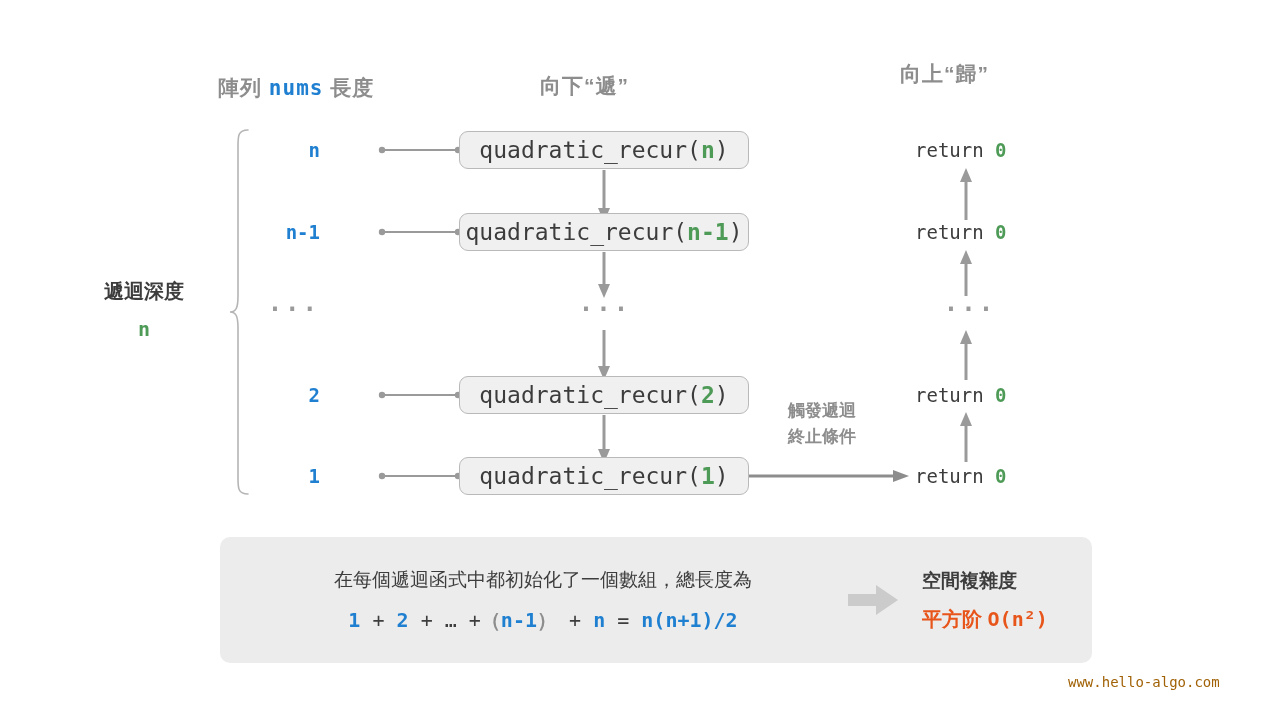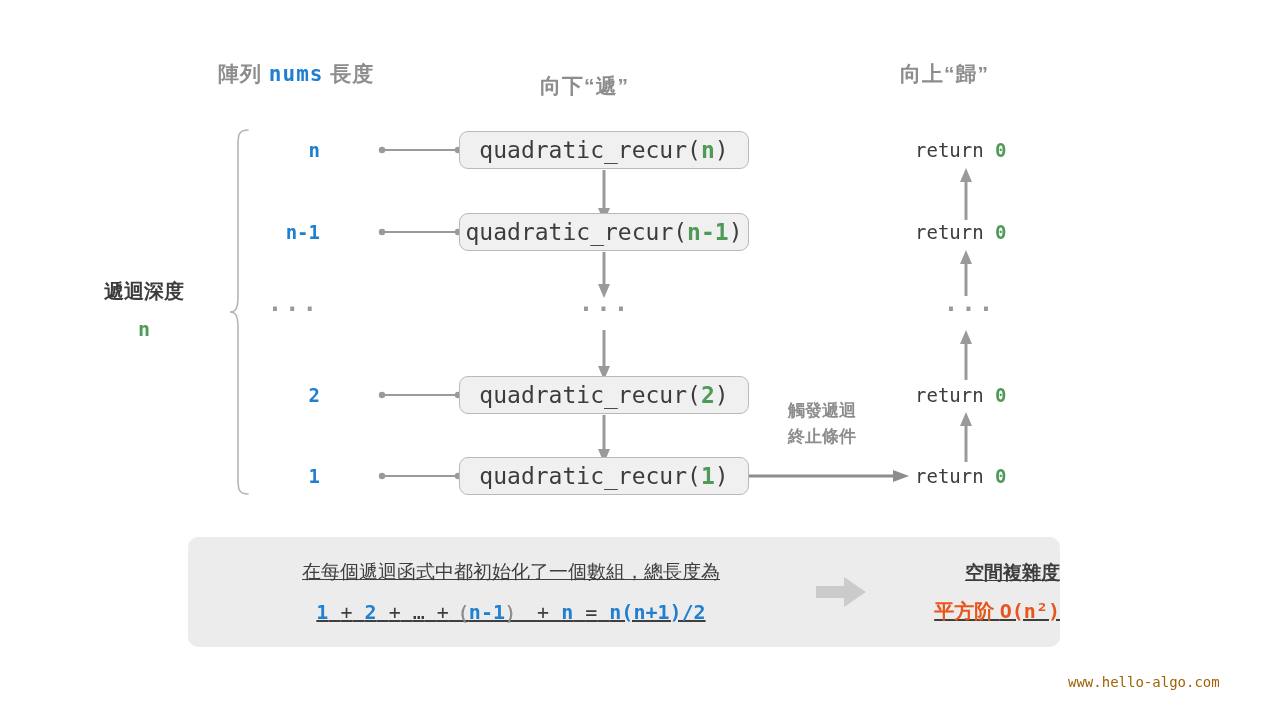--- a/index.html
+++ b/index.html
@@ -132,21 +132,22 @@
     white-space: nowrap;
   }
   .summary-line2 .paren { color: #8d8d8d; font-weight: bold; }
   .summary-line2 .op { color: #3d3d3d; font-weight: normal; }
   .summary-arrow {
     flex: 0 0 auto;
     margin: 0 22px 0 10px;
   }
   .summary-right {
     flex: 1 1 auto;
-    text-align: right;
+    text-align: left;
+    padding-right: 18px;
   }
   .complexity-title {
     font-size: 19px;
     font-weight: bold;
     color: #3d3d3d;
     white-space: nowrap;
   }
   .complexity-value {
     margin-top: 12px;
     font-size: 20px;
@@ -164,21 +165,21 @@
     white-space: nowrap;
   }
 
   svg { display: block; overflow: visible; }
 </style>
 </head>
 <body>
 
 <div class="stage">
 
-  <div class="abs col-header" style="left:218px; top:60px;">
+  <div class="abs col-header" style="left:218px; top:74px;">
     <span>陣列 </span><span class="accent-blue">nums</span><span> 長度</span>
   </div>
 
   <div class="abs col-header" style="left:540px; top:72px;">向下“遞”</div>
 
   <div class="abs col-header" style="left:900px; top:60px;">向上“歸”</div>
 
   <div class="abs" style="left:60px; top:278px; width:168px;">
     <div class="depth-label">遞迴深度</div>
     <div class="depth-value">n</div>
@@ -309,21 +310,21 @@
 
   <svg class="abs" style="left:749px; top:468px;" width="164" height="16">
     <line x1="0" y1="8" x2="148" y2="8" stroke="#8d8d8d" stroke-width="3"></line>
     <polygon points="160,8 144,2 144,14" fill="#8d8d8d"></polygon>
   </svg>
 
   <div class="abs ret" style="left:915px; top:465px;">
     <span>return </span><span class="zero">0</span>
   </div>
 
-  <div class="abs summary" style="left:188px; top:537px; width:872px; height:110px;text-decoration:underline;">
+  <div class="abs summary" style="left:220px; top:537px; width:872px; height:126px;">
 
     <div class="summary-left">
       <div class="summary-line1">在每個遞迴函式中都初始化了一個數組，總長度為</div>
       <div class="summary-line2">
         <span>1</span>
         <span class="op">+</span>
         <span>2</span>
         <span class="op">+</span>
         <span class="op">…</span>
         <span class="op">+</span><span class="paren">（</span><span>n-1</span><span class="paren">）</span>

